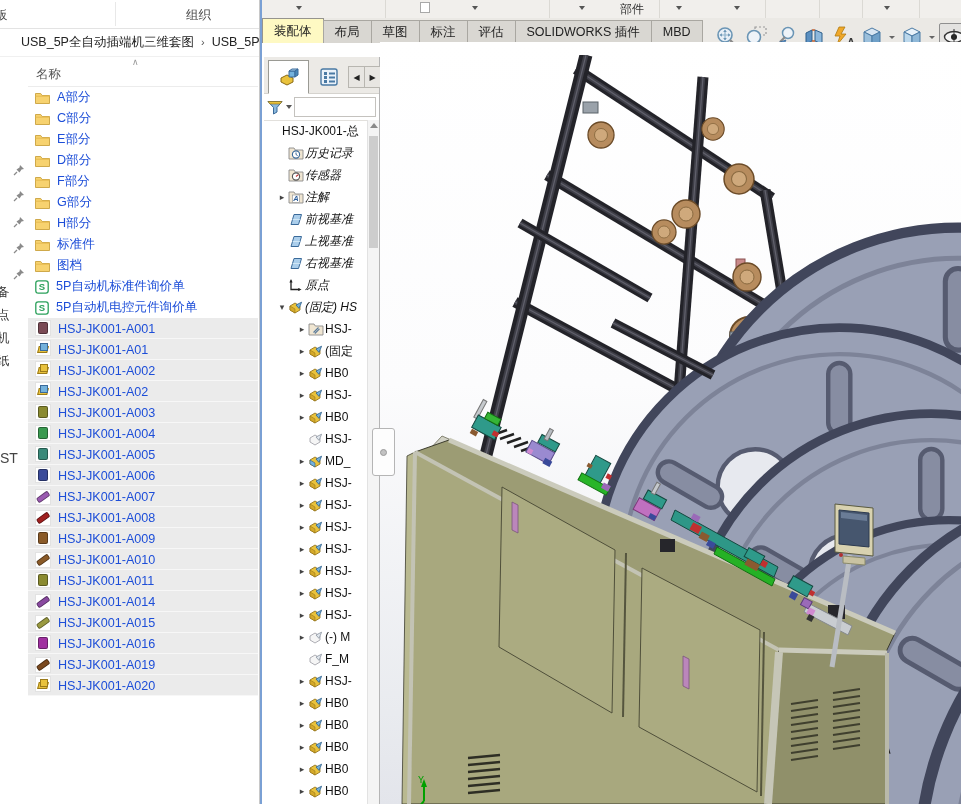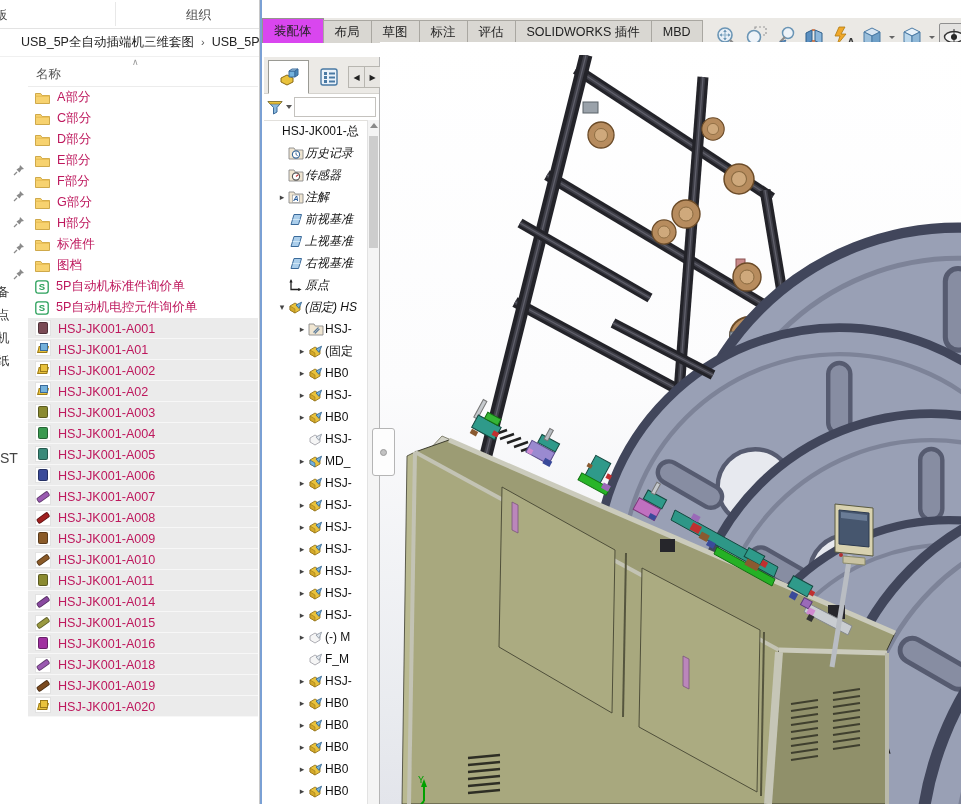--- a/index.html
+++ b/index.html
@@ -14,39 +14,39 @@
   .ex-crumb{height:27px;line-height:27px;border-bottom:1px solid #f0f0f0;padding-left:21px;font-size:12.5px;color:#222;white-space:nowrap;overflow:hidden;}
   .ex-crumb .sep{margin:0 7px;color:#555;font-size:11px;}
   .ex-nav{position:absolute;left:0;top:56px;bottom:0;width:28px;overflow:hidden;}
   .ex-nav .pin{position:absolute;left:13px;}
   .ex-nav .navfrag{position:absolute;left:-3px;font-size:12.5px;color:#333;}
   .ex-nav .navst{position:absolute;left:0;top:394px;font-size:14px;color:#444;}
   .ex-list{position:absolute;left:28px;top:56px;right:1px;bottom:0;overflow:hidden;}
   .ex-head{position:relative;height:30px;border-bottom:1px solid #ececec;}
   .ex-head .cname{position:absolute;left:8px;top:10px;font-size:12.5px;color:#555;}
   .ex-head .sort{position:absolute;left:104px;top:1px;font-size:9px;color:#999;}
-  .ex-row{height:21px;display:flex;align-items:center;gap:7px;padding-left:7px;font-size:12.6px;color:#be185d;white-space:nowrap;}
+  .ex-row{height:21px;display:flex;align-items:center;gap:7px;padding-left:7px;font-size:12.6px;color:#1d4ed8;white-space:nowrap;}
   .ex-row.sel{background:#ebebeb;box-shadow:inset 0 -1px 0 #f7f7f7;}
   .ex-row svg{flex:0 0 auto;}
   .chipbox{flex:0 0 auto;width:16px;height:16px;background:#fff;border:1px solid #e2e2e2;box-sizing:border-box;display:inline-flex;align-items:center;justify-content:center;position:relative;}
   .ci.rod{display:block;width:12px;height:3.5px;border-radius:2px;transform:rotate(-36deg);}
   .ci.blob{display:block;width:8px;height:10px;border-radius:2px;}
   .asmb{position:absolute;left:2px;bottom:2px;width:8px;height:5px;background:#e9c23c;border:1px solid #9a7a1a;transform:skewX(-14deg);}
   .asmc{position:absolute;right:2px;top:2px;width:6px;height:6px;background:#74b2dc;border:1px solid #3a6a9a;}
   .asmc.y{background:#e9c23c;border-color:#9a7a1a;}
   
   .sw{position:absolute;left:260px;top:0;width:701px;height:804px;background:#fff;border-left:2px solid #7aa0d4;box-sizing:border-box;}
   .sw-topstrip{position:absolute;left:0;top:0;width:100%;height:18px;background:#f1efec;border-bottom:1px solid #d2d0cb;}
   .sw-topstrip .tdiv{position:absolute;top:0;bottom:0;width:1px;background:#dbd9d4;}
   .sw-topstrip .caret{position:absolute;top:6px;width:0;height:0;border-left:3.5px solid transparent;border-right:3.5px solid transparent;border-top:4px solid #555;}
   .sw-topstrip .sqico{position:absolute;top:2px;width:8px;height:9px;background:#fff;border:1px solid #a8a8a8;}
   .sw-topstrip .plabel{position:absolute;top:1px;font-size:12px;color:#333;}
   .sw-tabsrow{position:absolute;left:0;top:18px;width:100%;height:25px;background:#ebe9e5;display:flex;align-items:flex-end;}
   .sw-tab{height:22px;line-height:22px;padding:0 11px;font-size:12.5px;color:#222;background:#d9d7d2;border:1px solid #a9a7a1;border-bottom:none;margin-right:-1px;}
-  .sw-tab.active{background:#d946ef;height:24px;line-height:24px;border-color:#96948e;}
+  .sw-tab.active{background:#fef9c3;height:24px;line-height:24px;border-color:#96948e;}
   .sw-substrip{position:absolute;left:0;top:43px;width:100%;height:14px;background:#fff;}
   .sw-substrip .dot{position:absolute;left:168px;top:6px;width:4px;height:4px;border-radius:50%;background:#bcbcbc;}
   
   .headsup{position:absolute;left:452px;top:23px;height:28px;display:flex;align-items:center;gap:3px;}
   .hu{width:26px;height:26px;display:flex;align-items:center;justify-content:center;}
   .hu-caret{width:0;height:0;border-left:3px solid transparent;border-right:3px solid transparent;border-top:3.5px solid #666;margin:0 1px;}
   .hu-pressed{display:flex;align-items:center;border:1px solid #8f8f8f;background:#e3e2e0;border-radius:2px;padding:0 2px;height:27px;}
   
   .tree{position:absolute;left:2px;top:57px;width:116px;bottom:0;background:#fff;border-right:1px solid #b5b5b5;box-sizing:border-box;}
   .tree-tabs{position:relative;height:36px;background:#eceae6;border-bottom:1px solid #d5d3ce;}
@@ -136,29 +136,29 @@
               <path d="M0.5 4.2 H14.5" stroke="#e5ba50" stroke-width="1"></path>
             </svg>
             <span>C部分</span>
           </div>
 
           <div class="ex-row">
             <svg width="15" height="12" viewBox="0 0 15 12">
               <path d="M0.5 1.5 h5.2 l1.4 2 H14.5 v8 H0.5 Z" fill="#f7d26f" stroke="#c9a23d" stroke-width="0.9"></path>
               <path d="M0.5 4.2 H14.5" stroke="#e5ba50" stroke-width="1"></path>
             </svg>
-            <span>D部分</span>
+            <span>E部分</span>
           </div>
 
           <div class="ex-row">
             <svg width="15" height="12" viewBox="0 0 15 12">
               <path d="M0.5 1.5 h5.2 l1.4 2 H14.5 v8 H0.5 Z" fill="#f7d26f" stroke="#c9a23d" stroke-width="0.9"></path>
               <path d="M0.5 4.2 H14.5" stroke="#e5ba50" stroke-width="1"></path>
             </svg>
-            <span>E部分</span>
+            <span>D部分</span>
           </div>
 
           <div class="ex-row">
             <svg width="15" height="12" viewBox="0 0 15 12">
               <path d="M0.5 1.5 h5.2 l1.4 2 H14.5 v8 H0.5 Z" fill="#f7d26f" stroke="#c9a23d" stroke-width="0.9"></path>
               <path d="M0.5 4.2 H14.5" stroke="#e5ba50" stroke-width="1"></path>
             </svg>
             <span>F部分</span>
           </div>
 
@@ -325,26 +325,20 @@
           </div>
 
           <div class="ex-row sel">
             <span><span class="chipbox">
                 <i class="ci blob" style="background:#a030a0;border:1px solid rgba(0,0,0,0.35)"></i>
               </span></span>
             <span>HSJ-JK001-A016</span>
           </div>
 
 
-          <div class="ex-row sel">
-            <span><span class="chipbox">
-                <i class="ci rod" style="background:#9a5ab0;border:1px solid rgba(0,0,0,0.35)"></i>
-              </span></span>
-            <span>HSJ-JK001-A018</span>
-          </div>
 
           <div class="ex-row sel">
             <span><span class="chipbox">
                 <i class="ci rod" style="background:#7a4a20;border:1px solid rgba(0,0,0,0.35)"></i>
               </span></span>
             <span>HSJ-JK001-A019</span>
           </div>
 
           <div class="ex-row sel">
             <span><span class="chipbox">
@@ -352,20 +346,37 @@
                 <span class="asmc y"></span>
               </span></span>
             <span>HSJ-JK001-A020</span>
           </div>
         </div>
     </div>
   </section>
 
   <section class="sw">
 
+    <div class="sw-topstrip">
+      <i class="tdiv" style="left:123px"></i>
+      <i class="tdiv" style="left:287px"></i>
+      <i class="tdiv" style="left:397px"></i>
+      <i class="tdiv" style="left:503px"></i>
+      <i class="tdiv" style="left:557px"></i>
+      <i class="tdiv" style="left:600px"></i>
+      <i class="tdiv" style="left:657px"></i>
+      <i class="caret" style="left:34px"></i>
+      <i class="sqico" style="left:158px"></i>
+      <i class="caret" style="left:210px"></i>
+      <i class="caret" style="left:317px"></i>
+      <span class="plabel" style="left:358px">部件</span>
+      <i class="caret" style="left:414px"></i>
+      <i class="caret" style="left:472px"></i>
+      <i class="caret" style="left:622px"></i>
+    </div>
 
     <div class="sw-tabsrow">
 
         <div class="sw-tab active"><span>装配体</span></div>
 
         <div class="sw-tab"><span>布局</span></div>
 
         <div class="sw-tab"><span>草图</span></div>
 
         <div class="sw-tab"><span>标注</span></div>

